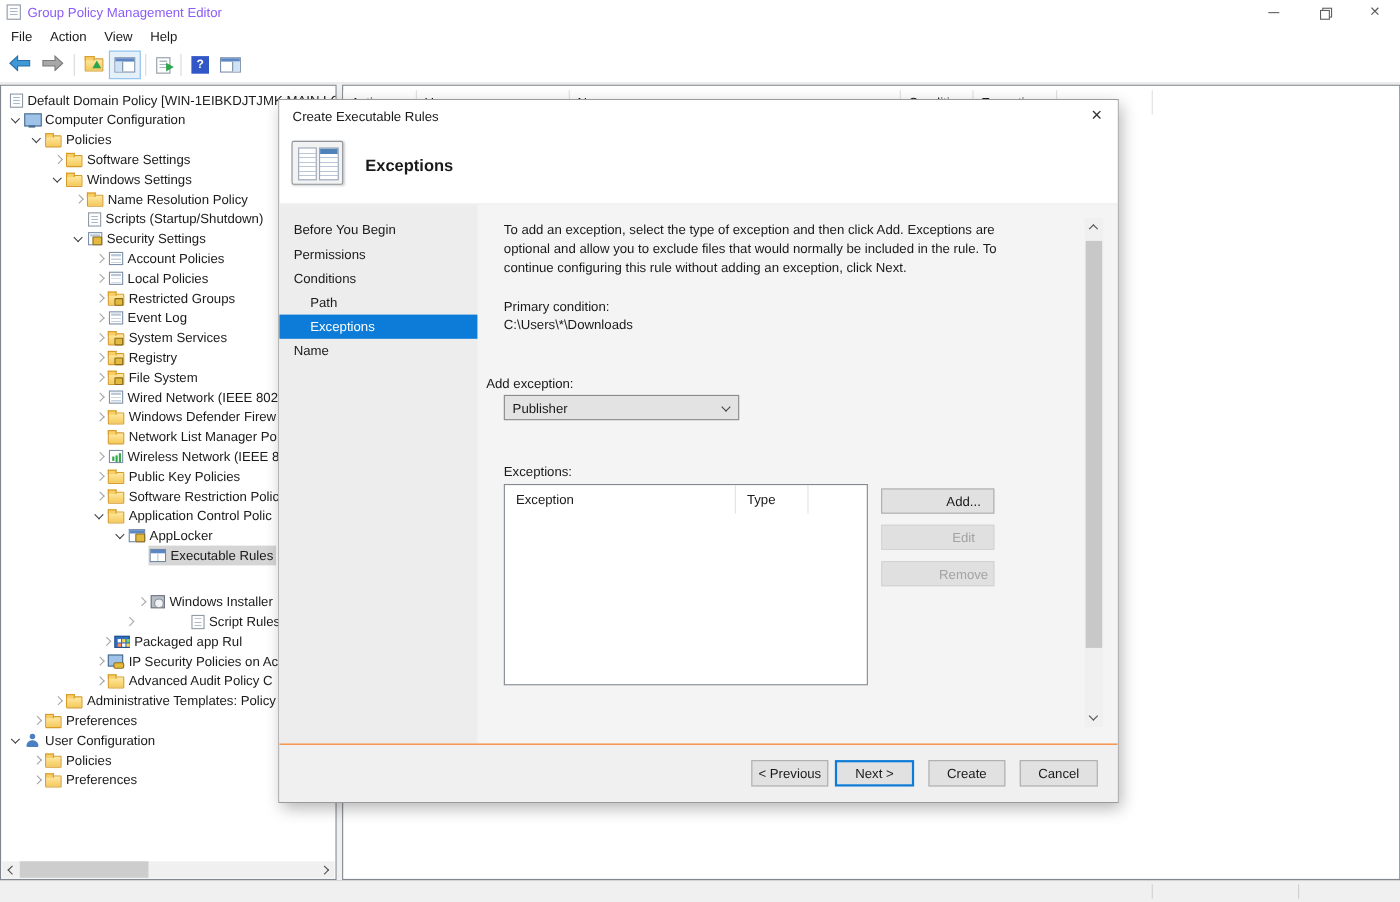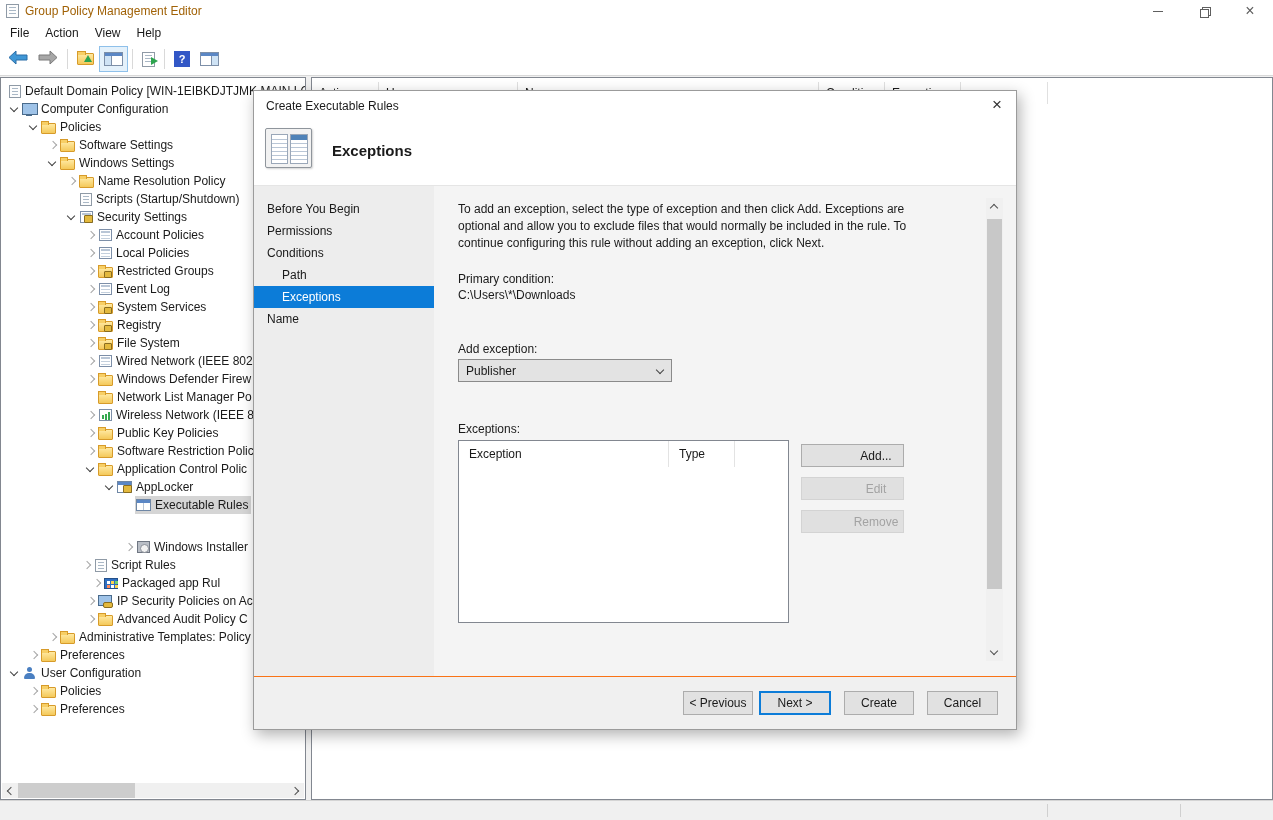--- a/index.html
+++ b/index.html
@@ -7,21 +7,21 @@
   body {
     position: relative; overflow: hidden;
     background:#fff; color:#1a1a1a;
     font-family:"Liberation Sans", sans-serif; font-size:12px;
   }
   
   #titlebar { position:absolute; left:0; top:0; width:1273px; height:22px; background:#fff; display:flex; align-items:center; }
   .app-icon { width:13px; height:14px; margin:0 6px 0 6px; position:relative; background:#fdfdfd; border:1px solid #8f9aa6; }
   .app-icon::before { content:""; position:absolute; left:2px; right:2px; top:2px; bottom:2px;
     background:repeating-linear-gradient(#aab8c6 0 1px, transparent 1px 3px); }
-  #title-text { color:#a16207; font-size:12px; }
+  #title-text { color:#8b5cf6; font-size:12px; }
   #win-controls { margin-left:auto; display:flex; height:100%; }
   .wbtn { width:46px; height:22px; display:flex; align-items:center; justify-content:center; }
   .glyph-min { width:10px; height:1px; background:#5f5f5f; }
   .glyph-restore { width:9px; height:9px; position:relative; }
   .glyph-restore::before { content:""; position:absolute; left:2px; top:0; width:7px; height:7px; border:1px solid #5f5f5f; }
   .glyph-restore::after { content:""; position:absolute; left:0; top:2px; width:7px; height:7px; border:1px solid #5f5f5f; background:#fff; }
   .glyph-close { color:#5f5f5f; font-size:16px; line-height:14px; }
   
   #menubar { position:absolute; left:0; top:22px; width:1273px; height:21px; background:#fff; display:flex; align-items:center; padding-left:2px; }
   .menu-item { padding:2px 8px; }
@@ -116,21 +116,21 @@
   #dlg-heading { position:absolute; left:78px; top:51px; font-size:15px; font-weight:bold; }
   #dlg-body { position:absolute; left:0; top:95px; right:0; height:492px; background:#f4f4f4; }
   #dlg-sidebar { position:absolute; left:0; top:0; width:180px; height:100%; background:#ededed; padding-top:12px; }
   .step { height:22px; display:flex; align-items:center; padding-left:13px; }
   .step.indent { padding-left:28px; }
   .step.sel { background:var(--accent,#0c7cd8); color:#fff; }
   #dlg-content { position:absolute; left:180px; top:0; right:0; height:100%; }
   #intro { position:absolute; left:24px; top:15px; width:468px; line-height:17px; }
   #prim-label { position:absolute; left:24px; top:86px; }
   #prim-value { position:absolute; left:24px; top:102px; }
-  #addex-label { position:absolute; left:24px; top:156px; }
+  #addex-label { position:absolute; left:8px; top:156px; }
   #combo { position:absolute; left:24px; top:173px; width:214px; height:23px; background:#e3e3e3; border:1px solid #8a8a8a;
      display:flex; align-items:center; padding-left:7px; }
   #combo .chevd { position:absolute; right:8px; top:7px; width:6px; height:6px; border-right:1px solid #444; border-bottom:1px solid #444; transform:rotate(45deg); }
   #exlist-label { position:absolute; left:24px; top:236px; }
   #exlist { position:absolute; left:24px; top:254px; width:331px; height:183px; background:#fff; border:1px solid #828790; }
   #exlist-header { display:flex; height:26px; }
   .ex-cell { padding:6px 0 0 10px; height:26px; border-right:1px solid #e3e3e3; overflow:hidden; }
   .btn { position:absolute; width:103px; height:23px; background:#e1e1e1; border:1px solid #acacac;
      display:flex; align-items:center; justify-content:center;padding-left:47px; }
   .btn.disabled { background:#e0e0e0; border-color:#d3d3d3; color:#a3a3a3; }
@@ -379,21 +379,21 @@
             <span class="tlabel">Executable Rules</span>
           </span>
         </div>
         <div class="trow" style="padding-left: 121px; margin-top: 24px;">
           <span class="chev closed"></span>
           <span class="trc">
             <span class="ti i-installer"></span>
             <span class="tlabel">Windows Installer</span>
           </span>
         </div>
-        <div class="trow" style="padding-left: 79px;">
+        <div class="trow" style="padding-left: 110px; gap: 48px;">
           <span class="chev closed"></span>
           <span class="trc">
             <span class="ti i-script"></span>
             <span class="tlabel">Script Rules</span>
           </span>
         </div>
         <div class="trow" style="padding-left: 89px;">
           <span class="chev closed"></span>
           <span class="trc">
             <span class="ti i-packaged"></span>

